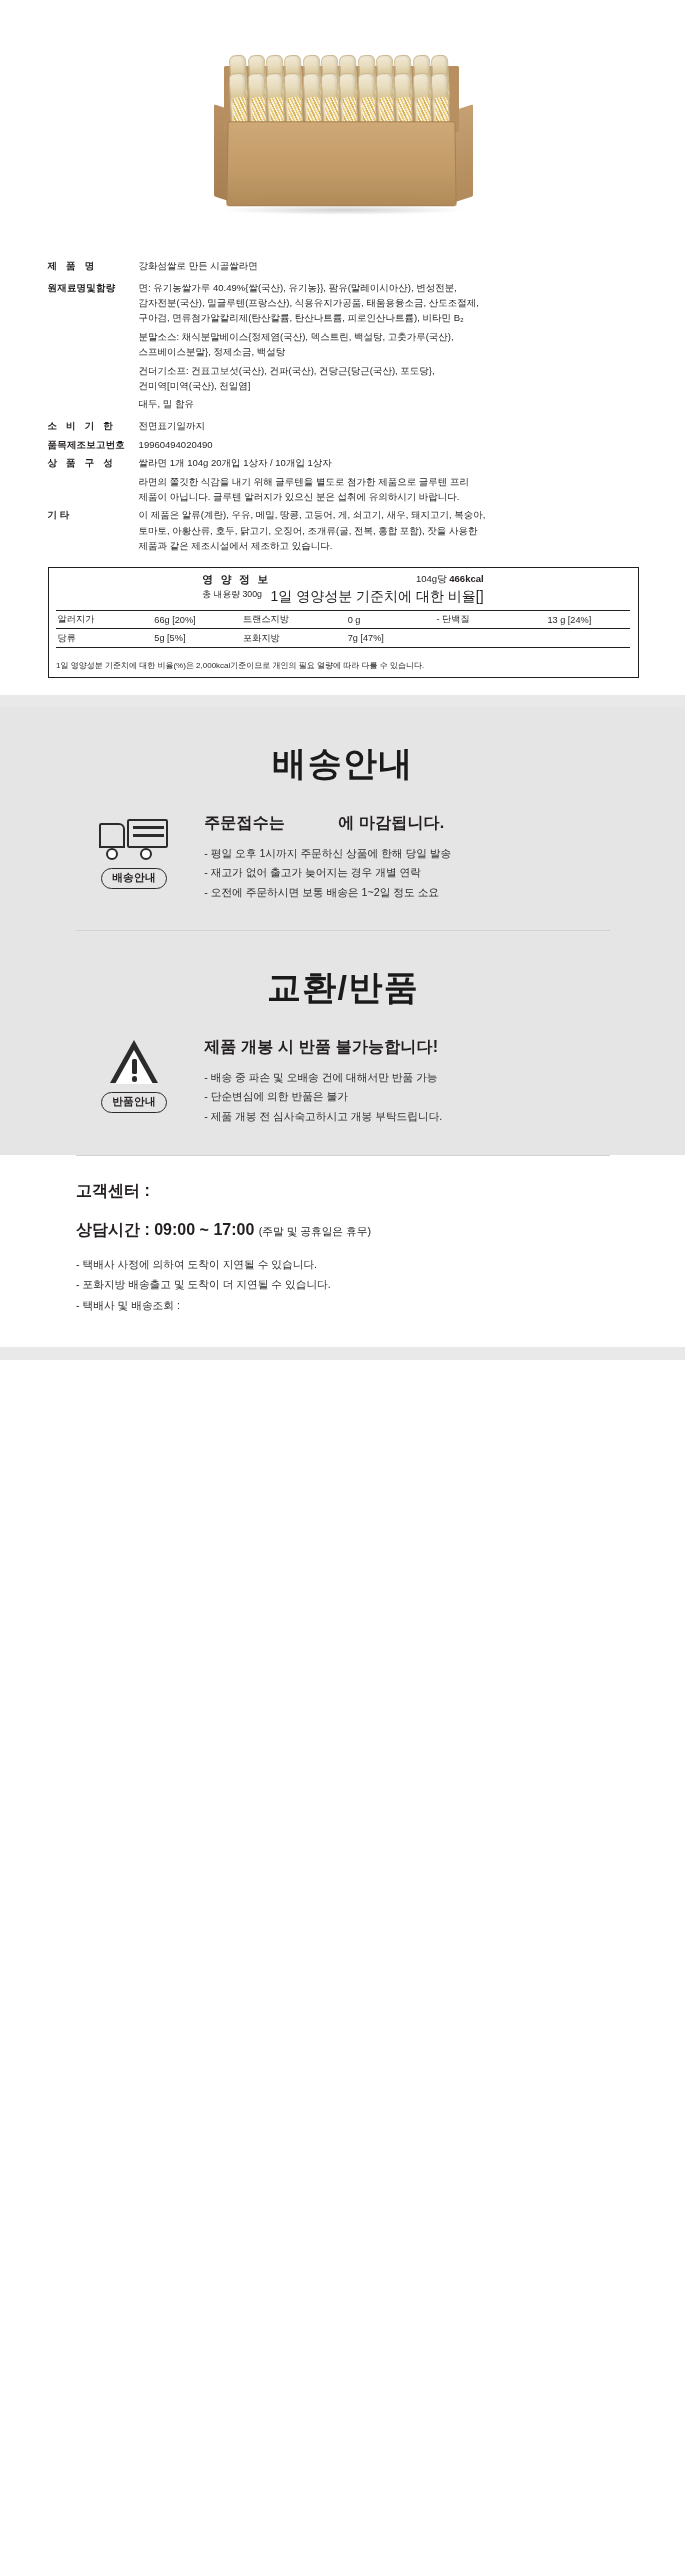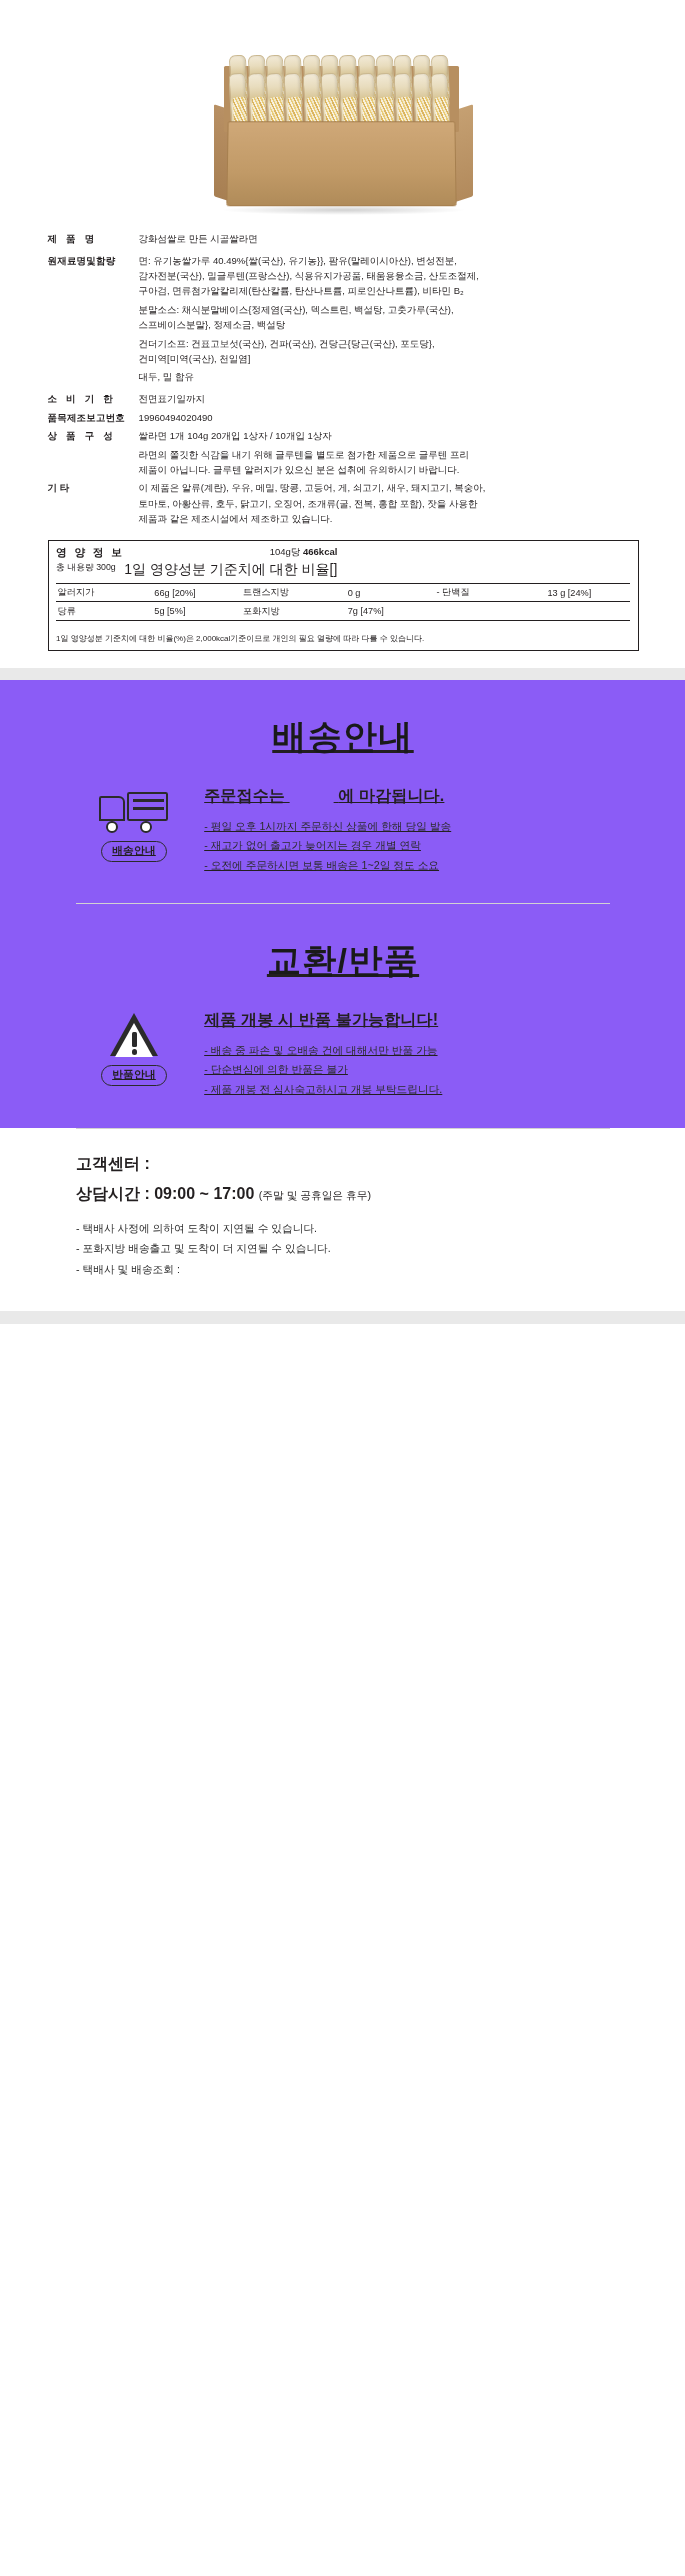--- a/index.html
+++ b/index.html
@@ -90,21 +90,21 @@
   .shadow {
     position: absolute;
     left: 6.1px; bottom: 4.6px;
     width: 247px; height: 10.7px;
     background: radial-gradient(ellipse at center, rgba(0,0,0,.18), rgba(0,0,0,0) 70%);
   }
 
   
   .info-table {
     width: 591px;
-    margin: 0 auto 0 auto;
+    margin: 27px auto 0 auto;
     border-collapse: collapse;
     font-size: 9.5px;
     line-height: 1.62;
   }
   .info-table td { vertical-align: top; padding: 1.5px 0; }
   .info-table td.label {
     width: 85px;
     letter-spacing: 0.02em;
     white-space: nowrap;
     font-weight: 700;
@@ -117,21 +117,21 @@
   
   .nutri {
     width: 591px;
     margin: 12.2px auto 0 auto;
     border: 0.8px solid #231f20;
     font-size: 9.2px;
     padding: 5.3px 7.6px 6.1px 7.6px;
   }
   .nutri-head {
     display: flex;
-    justify-content: flex-start;
+    justify-content: center;
     align-items: flex-start;
   }
   .nutri-title { font-size: 10.7px; font-weight: 700; letter-spacing: .22em; }
   .nutri-sub { font-size: 8.8px; margin-top: 1.5px; }
   .nutri-right { text-align: right; font-size: 9.5px; }
   .nutri-right .kcal { font-weight: 700; }
   .nutri-right .small { font-size: 14px; margin-top: 1.5px; }
   .nutri-table {
     width: 100%;
     border-collapse: collapse;
@@ -154,21 +154,21 @@
     border-top: 0.8px solid #231f20;
     margin-top: 0;
     padding-top: 12px;
     font-size: 8px;
   }
 
   
   .band { width: 686px; height: 12.2px; background: #e9e9e9; margin-top: 17px; }
 
   
-  .section { width: 686px; background: #8b5cf6; text-decoration: underline; }
+  .section { width: 686px; background: #e5e5e5; }
   .sec-title {
     text-align: center;
     font-size: 34px;
     font-weight: 700;
     letter-spacing: .04em;
     color: #1a1a1a;
     padding: 34px 0 6.1px 0;
   }
   .sec-body {
     width: 534px;
@@ -259,21 +259,21 @@
   }
   .truck .w1 { left: 6.9px; }
   .truck .w2 { left: 41px; }
 
   
   .cc {
     width: 534px;
     margin: 26px auto 0 auto;
     padding-bottom: 30.5px;
   }
-  .cc-title { font-size: 16px; font-weight: 700; margin-bottom: 9px; }
+  .cc-title { font-size: 16px; font-weight: 700; margin-bottom: 18px; }
   .cc-hours { font-size: 16px; font-weight: 700; margin-bottom: 12.2px; }
   .cc-hours .note { font-size: 10.7px; font-weight: 400; }
   .cc-list { font-size: 10.7px; line-height: 1.95; color: #2b2b2b; }
   .bottom-band { width: 686px; height: 13.7px; background: #e9e9e9; }
 </style>
 </head>
 <body>
 
 <div class="page">
 

